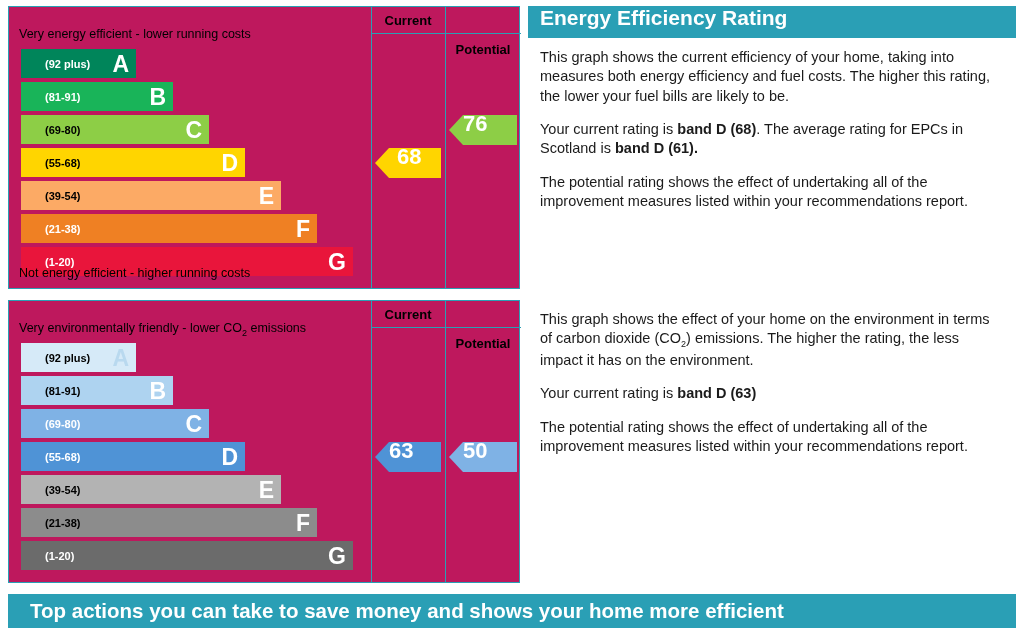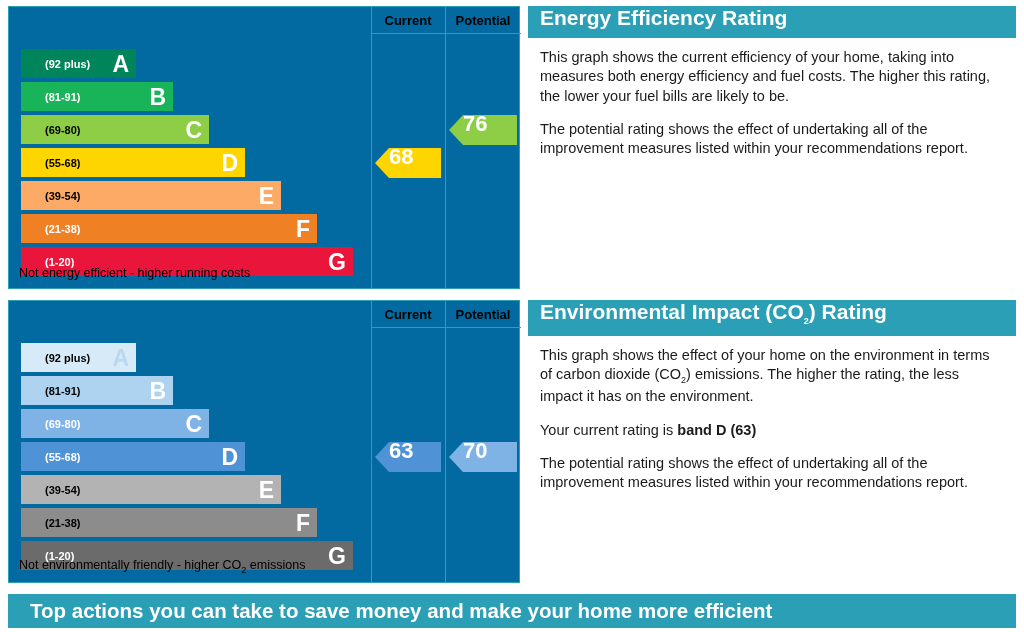--- a/index.html
+++ b/index.html
@@ -14,31 +14,31 @@
 
   
   .epc-block { position: absolute; left: 8px; width: 512px; }
   .epc-block.energy { top: 6px; }
   .epc-block.co2 { top: 300px; }
 
   .graph-frame {
     position: relative;
     border: 1px solid #2a9fb5;
     width: 512px;
-    background: #0369a1;
+    background: #be185d;
   }
   .graph-frame.energy { height: 283px; }
   .graph-frame.co2 { height: 283px; }
   .col-head {
     position: absolute; top: 0; height: 26px;
     font-size: 13px; font-weight: bold; color: #000;
     display: flex; align-items: center; justify-content: center;
   }
   .col-head.cur { left: 0; width: 74px; }
-  .col-head.pot { left: 74px; width: 76px; }
+  .col-head.pot { left: 74px; width: 76px; margin-top: 29px; }
 
   .vline { position: absolute; top: 0; bottom: 0; width: 1px; background: #2a9fb5; }
   .vline.v1 { left: 362px; }
   .vline.v2 { left: 436px; }
   .hline-head { position: absolute; left: 362px; width: 150px; top: 26px; height: 1px; background: #2a9fb5; }
 
   .top-label, .bottom-label {
     position: absolute; left: 10px; font-size: 12.5px; color: #000;
   }
   .top-label { top: 20px; }
@@ -111,20 +111,21 @@
 
   <div class="epc-block energy">
     <div class="graph-frame energy">
 
       <div class="col-head cur" style="left:362px;width:74px;">Current</div>
       <div class="col-head pot" style="left:436px;width:76px;">Potential</div>
       <div class="vline v1"></div>
       <div class="vline v2"></div>
       <div class="hline-head"></div>
 
+      <div class="top-label">Very energy efficient - lower running costs</div>
 
       <div class="bars">
         <div class="bar-row">
           <div class="bar" style="width:115px;background:#00855a;">
             <span class="range">(92 plus)</span>
             <span class="letter">A</span>
           </div>
         </div>
         <div class="bar-row">
           <div class="bar" style="width:152px;background:#19b459;">
@@ -160,21 +161,21 @@
           <div class="bar" style="width:332px;background:#e9153b;">
             <span class="range">(1-20)</span>
             <span class="letter">G</span>
           </div>
         </div>
       </div>
 
       <div class="marker marker-cur" style="top:141px;">
         <div class="arrow-head" style="border-right:14px solid #ffd500;"></div>
         <div class="arrow-body" style="background:#ffd500;"></div>
-        <span class="val" style="color:#ffffff;">68</span>
+        <span class="val" style="color:#ffffff;margin-left:8px;">68</span>
       </div>
 
       <div class="marker marker-pot" style="top:108px;">
         <div class="arrow-head" style="border-right:14px solid #8dce46;"></div>
         <div class="arrow-body" style="background:#8dce46;"></div>
         <span class="val" style="color:#ffffff;">76</span>
       </div>
 
       <div class="bottom-label">Not energy efficient - higher running costs</div>
     </div>
@@ -182,20 +183,21 @@
 
   <div class="epc-block co2">
     <div class="graph-frame co2">
 
       <div class="col-head cur" style="left:362px;width:74px;">Current</div>
       <div class="col-head pot" style="left:436px;width:76px;">Potential</div>
       <div class="vline v1"></div>
       <div class="vline v2"></div>
       <div class="hline-head"></div>
 
+      <div class="top-label"><span>Very environmentally friendly - lower CO</span><span class="sub">2</span><span> emissions</span></div>
 
       <div class="bars">
         <div class="bar-row">
           <div class="bar dark-text" style="width:115px;background:#d6eaf8;">
             <span class="range">(92 plus)</span>
             <span class="letter" style="color:#b9d9ef;">A</span>
           </div>
         </div>
         <div class="bar-row">
           <div class="bar dark-text" style="width:152px;background:#aed3f0;">
@@ -237,39 +239,38 @@
 
       <div class="marker marker-cur" style="top:141px;">
         <div class="arrow-head" style="border-right:14px solid #4f93d6;"></div>
         <div class="arrow-body" style="background:#4f93d6;"></div>
         <span class="val" style="color:#ffffff;text-align:center;">63</span>
       </div>
 
       <div class="marker marker-pot" style="top:141px;">
         <div class="arrow-head" style="border-right:14px solid #7fb2e5;"></div>
         <div class="arrow-body" style="background:#7fb2e5;"></div>
-        <span class="val" style="color:#ffffff;">70</span>
-      </div>
-
-      <div class="bottom-label"><span>Not environmentally friendly - higher CO</span><span class="sub">2</span><span> emissions</span></div>
+        <span class="val" style="color:#ffffff;">50</span>
+      </div>
+
     </div>
   </div>
 
   <div class="panel energy">
     <div class="panel-title">Energy Efficiency Rating</div>
     <div class="panel-body">
       <p>This graph shows the current efficiency of your home, taking into measures both energy efficiency and fuel costs. The higher this rating, the lower your fuel bills are likely to be.</p>
+      <p><span>Your current rating is </span><b>band D (68)</b><span>. The average rating for EPCs in Scotland is </span><b>band D (61).</b></p>
       <p>The potential rating shows the effect of undertaking all of the improvement measures listed within your recommendations report.</p>
     </div>
   </div>
 
   <div class="panel co2">
-    <div class="panel-title"><span>Environmental Impact (CO</span><span class="sub">2</span><span>) Rating</span></div>
     <div class="panel-body">
       <p><span>This graph shows the effect of your home on the environment in terms of carbon dioxide (CO</span><span class="sub">2</span><span>) emissions. The higher the rating, the less impact it has on the environment.</span></p>
       <p><span>Your current rating is </span><b>band D (63)</b></p>
       <p>The potential rating shows the effect of undertaking all of the improvement measures listed within your recommendations report.</p>
     </div>
   </div>
 
-  <div class="footer-bar">Top actions you can take to save money and make your home more efficient</div>
+  <div class="footer-bar">Top actions you can take to save money and shows your home more efficient</div>
 
 </div>
 
 </body></html>

